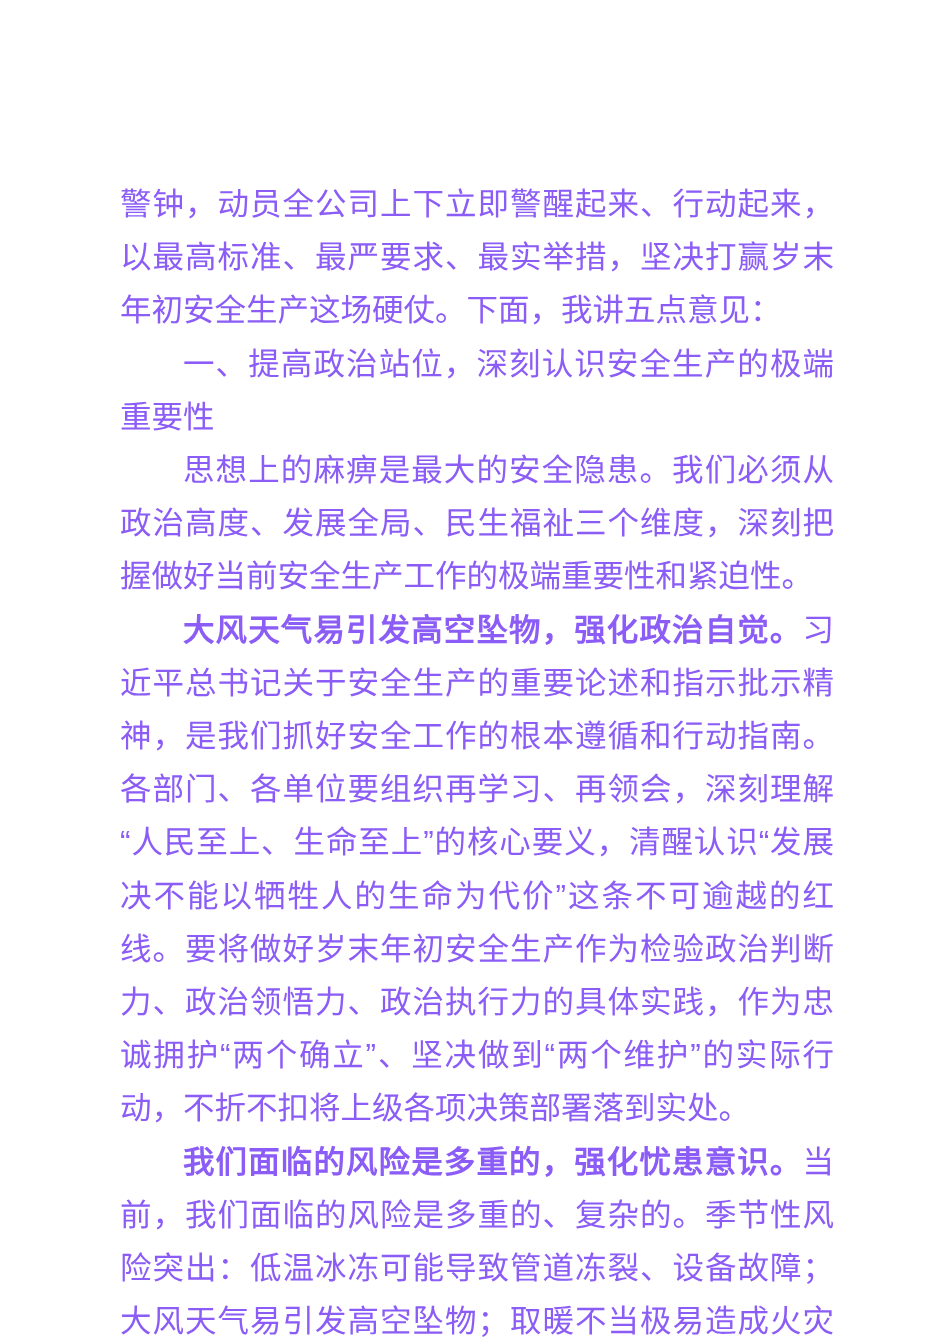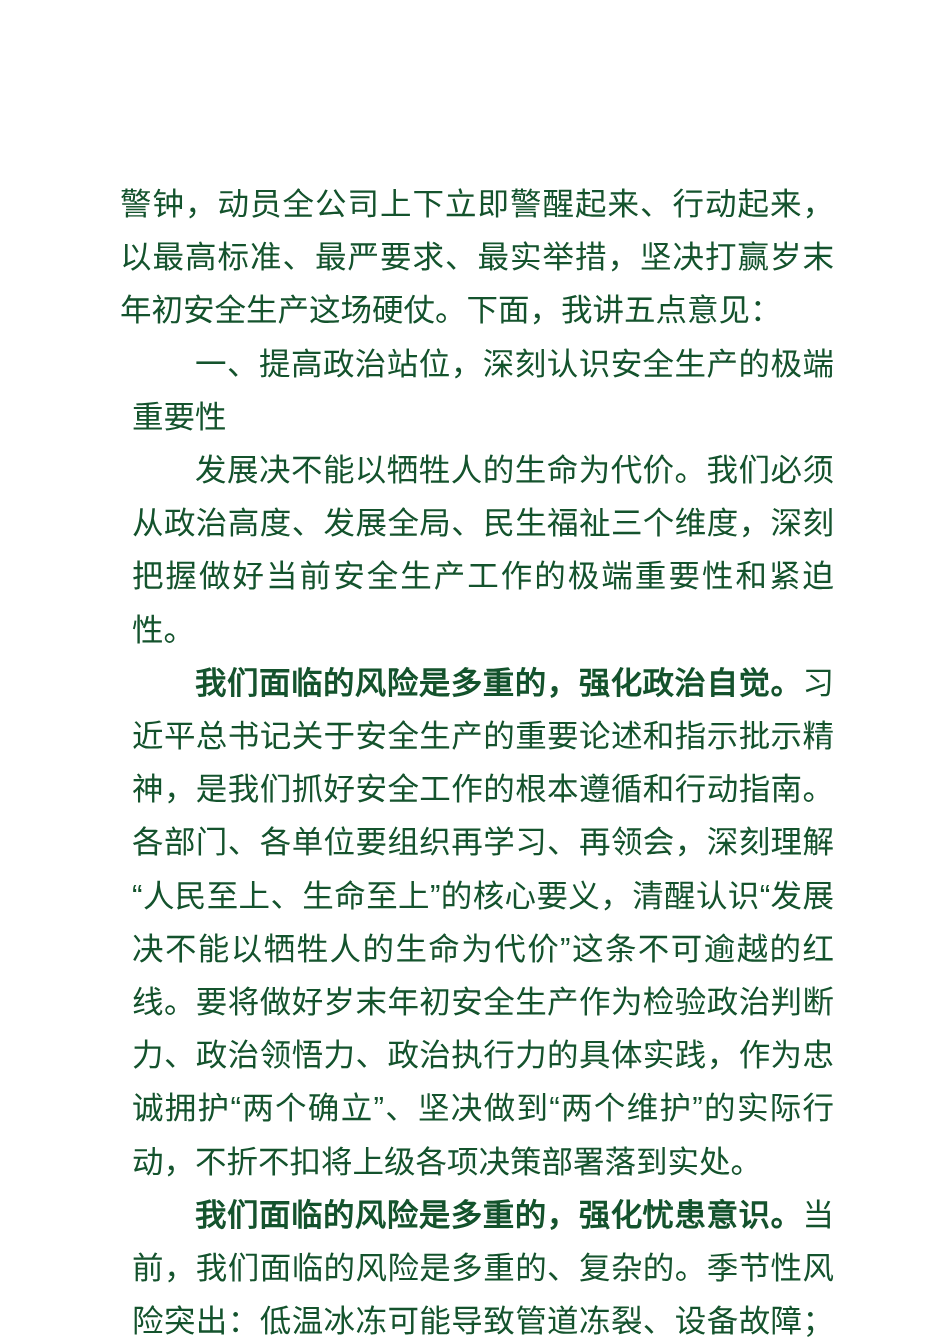--- a/index.html
+++ b/index.html
@@ -27,38 +27,37 @@
     position: absolute;
     left: 120px;
     top: 178px;
     width: 714px;
   }
 
   .para {
     margin: 0;
     font-size: 31.5px;
     line-height: 53.2px;
-    color: #14532d;
+    color: #8b5cf6;
     text-align: justify;
     text-justify: inter-ideograph;
     text-indent: 0;
     letter-spacing: 0;
     word-break: break-all;
     font-weight: 400;
   }
 
   
   .para.continued {
     text-indent: 0;
   }
 
   
   .para.indent2 {
     text-indent: 63px;
-    margin-left: 12px;
   }
 
   .run-in-bold {
     font-weight: 700;
   }
 
   
   .para.clipped {
     overflow: hidden;
   }
@@ -66,24 +65,24 @@
 </head>
 <body>
 
 <div class="page">
   <div class="doc-body">
 
     <p class="para continued">警钟，动员全公司上下立即警醒起来、行动起来，以最高标准、最严要求、最实举措，坚决打赢岁末年初安全生产这场硬仗。下面，我讲五点意见：</p>
 
     <p class="para indent2">一、提高政治站位，深刻认识安全生产的极端重要性</p>
 
-    <p class="para indent2">发展决不能以牺牲人的生命为代价。我们必须从政治高度、发展全局、民生福祉三个维度，深刻把握做好当前安全生产工作的极端重要性和紧迫性。</p>
+    <p class="para indent2">思想上的麻痹是最大的安全隐患。我们必须从政治高度、发展全局、民生福祉三个维度，深刻把握做好当前安全生产工作的极端重要性和紧迫性。</p>
 
     <p class="para indent2">
-      <span class="run-in-bold">我们面临的风险是多重的，强化政治自觉。</span><span>习近平总书记关于安全生产的重要论述和指示批示精神，是我们抓好安全工作的根本遵循和行动指南。各部门、各单位要组织再学习、再领会，深刻理解“人民至上、生命至上”的核心要义，清醒认识“发展决不能以牺牲人的生命为代价”这条不可逾越的红线。要将做好岁末年初安全生产作为检验政治判断力、政治领悟力、政治执行力的具体实践，作为忠诚拥护“两个确立”、坚决做到“两个维护”的实际行动，不折不扣将上级各项决策部署落到实处。</span>
+      <span class="run-in-bold">大风天气易引发高空坠物，强化政治自觉。</span><span>习近平总书记关于安全生产的重要论述和指示批示精神，是我们抓好安全工作的根本遵循和行动指南。各部门、各单位要组织再学习、再领会，深刻理解“人民至上、生命至上”的核心要义，清醒认识“发展决不能以牺牲人的生命为代价”这条不可逾越的红线。要将做好岁末年初安全生产作为检验政治判断力、政治领悟力、政治执行力的具体实践，作为忠诚拥护“两个确立”、坚决做到“两个维护”的实际行动，不折不扣将上级各项决策部署落到实处。</span>
     </p>
 
     <p class="para indent2 clipped">
       <span class="run-in-bold">我们面临的风险是多重的，强化忧患意识。</span><span>当前，我们面临的风险是多重的、复杂的。季节性风险突出：低温冰冻可能导致管道冻裂、设备故障；大风天气易引发高空坠物；取暖不当极易造成火灾和中毒。生产性风险交织：部分项目冲刺收</span>
     </p>
 
   </div>
 </div>
 
 </body></html>

